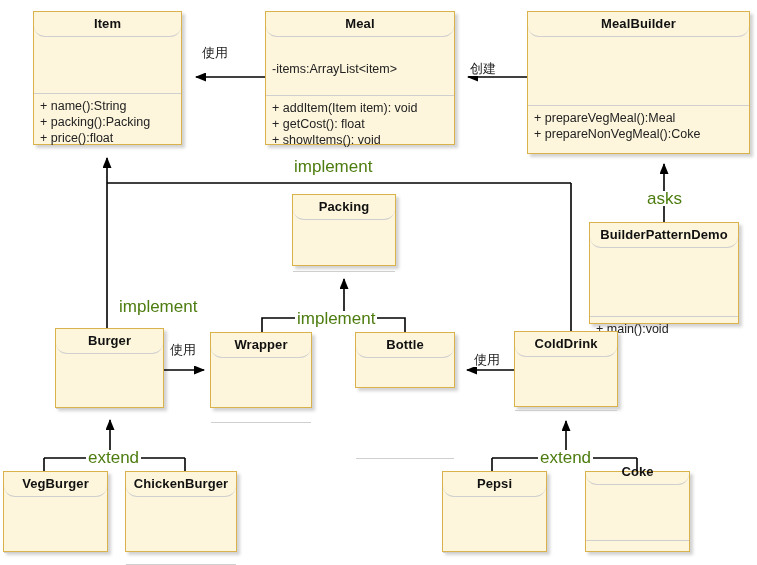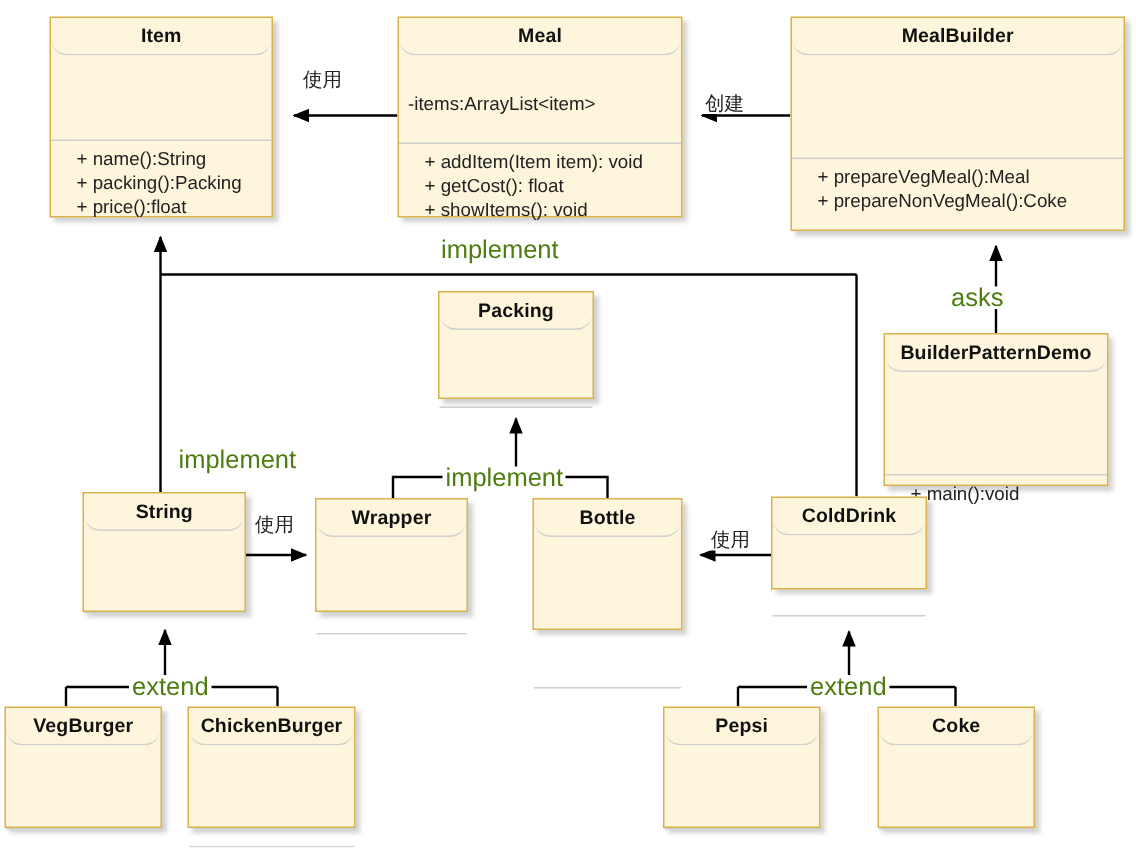--- a/index.html
+++ b/index.html
@@ -51,21 +51,20 @@
     min-height: 14px;
     margin-top: 20px;
   }
   .uml-methods {
     padding: 4px 6px;
     font-size: 12.5px;
     color: #222222;
     line-height: 16px;
     flex: 1 1 auto;
     min-height: 14px;
-    margin-left: 11px;
   }
   .uml-attrs div, .uml-methods div { white-space: nowrap; }
   .empty-compartment { min-height: 28px; }
 
   
   #links {
     position: absolute;
     left: 0; top: 0;
     width: 757px;
     height: 565px;
@@ -200,38 +199,38 @@
 
   <div class="uml-class" style="left:589px; top:222px; width:150px; height:102px;">
     <div class="uml-title">BuilderPatternDemo</div>
     <div class="uml-attrs" style="height:40px;"></div>
     <div class="uml-methods">
       <div>+ main():void</div>
     </div>
   </div>
 
   <div class="uml-class" style="left:55px; top:328px; width:109px; height:80px;">
-    <div class="uml-title">String</div>
+    <div class="uml-title">Burger</div>
     <div class="uml-attrs" style="height:26px;"></div>
     <div class="uml-methods"></div>
   </div>
 
   <div class="uml-class" style="left:210px; top:332px; width:102px; height:76px;gap:12px;">
     <div class="uml-title">Wrapper</div>
     <div class="uml-attrs" style="height:24px;"></div>
     <div class="uml-methods"></div>
   </div>
 
-  <div class="uml-class" style="left:355px; top:332px; width:100px; height:88px;gap:48px;">
+  <div class="uml-class" style="left:355px; top:332px; width:100px; height:56px;gap:48px;">
     <div class="uml-title">Bottle</div>
     <div class="uml-attrs" style="height:24px;"></div>
     <div class="uml-methods"></div>
   </div>
 
-  <div class="uml-class" style="left:514px; top:331px; width:104px; height:62px;">
+  <div class="uml-class" style="left:514px; top:331px; width:104px; height:76px;">
     <div class="uml-title">ColdDrink</div>
     <div class="uml-attrs" style="height:25px;"></div>
     <div class="uml-methods"></div>
   </div>
 
   <div class="uml-class" style="left:3px; top:471px; width:105px; height:81px;">
     <div class="uml-title">VegBurger</div>
     <div class="uml-attrs" style="height:27px;"></div>
     <div class="uml-methods"></div>
   </div>
@@ -241,21 +240,21 @@
     <div class="uml-attrs" style="height:27px;"></div>
     <div class="uml-methods"></div>
   </div>
 
   <div class="uml-class" style="left:442px; top:471px; width:105px; height:81px;justify-content:space-between;">
     <div class="uml-title">Pepsi</div>
     <div class="uml-attrs" style="height:27px;"></div>
     <div class="uml-methods"></div>
   </div>
 
-  <div class="uml-class" style="left:585px; top:471px; width:105px; height:81px;">
+  <div class="uml-class" style="left:585px; top:471px; width:105px; height:81px;justify-content:center;">
     <div class="uml-title">Coke</div>
     <div class="uml-attrs" style="height:27px;"></div>
     <div class="uml-methods"></div>
   </div>
 
   <div class="edge-label cjk" style="left:200px; top:45px;">使用</div>
 
   <div class="edge-label cjk" style="left:468px; top:45px;margin-top:16px;">创建</div>
 
   <div class="edge-label" style="left:292px; top:159px;">implement</div>
@@ -265,15 +264,15 @@
   <div class="edge-label" style="left:117px; top:299px;">implement</div>
 
   <div class="edge-label cjk" style="left:168px; top:342px;">使用</div>
 
   <div class="edge-label cjk" style="left:472px; top:352px;">使用</div>
 
   <div class="edge-label" style="left:86px; top:450px;">extend</div>
 
   <div class="edge-label" style="left:538px; top:450px;">extend</div>
 
-  <div class="edge-label" style="left:632px; top:191px;text-align:center;">asks</div>
+  <div class="edge-label" style="left:645px; top:191px;text-align:center;">asks</div>
 
 </div>
 
 </body></html>

